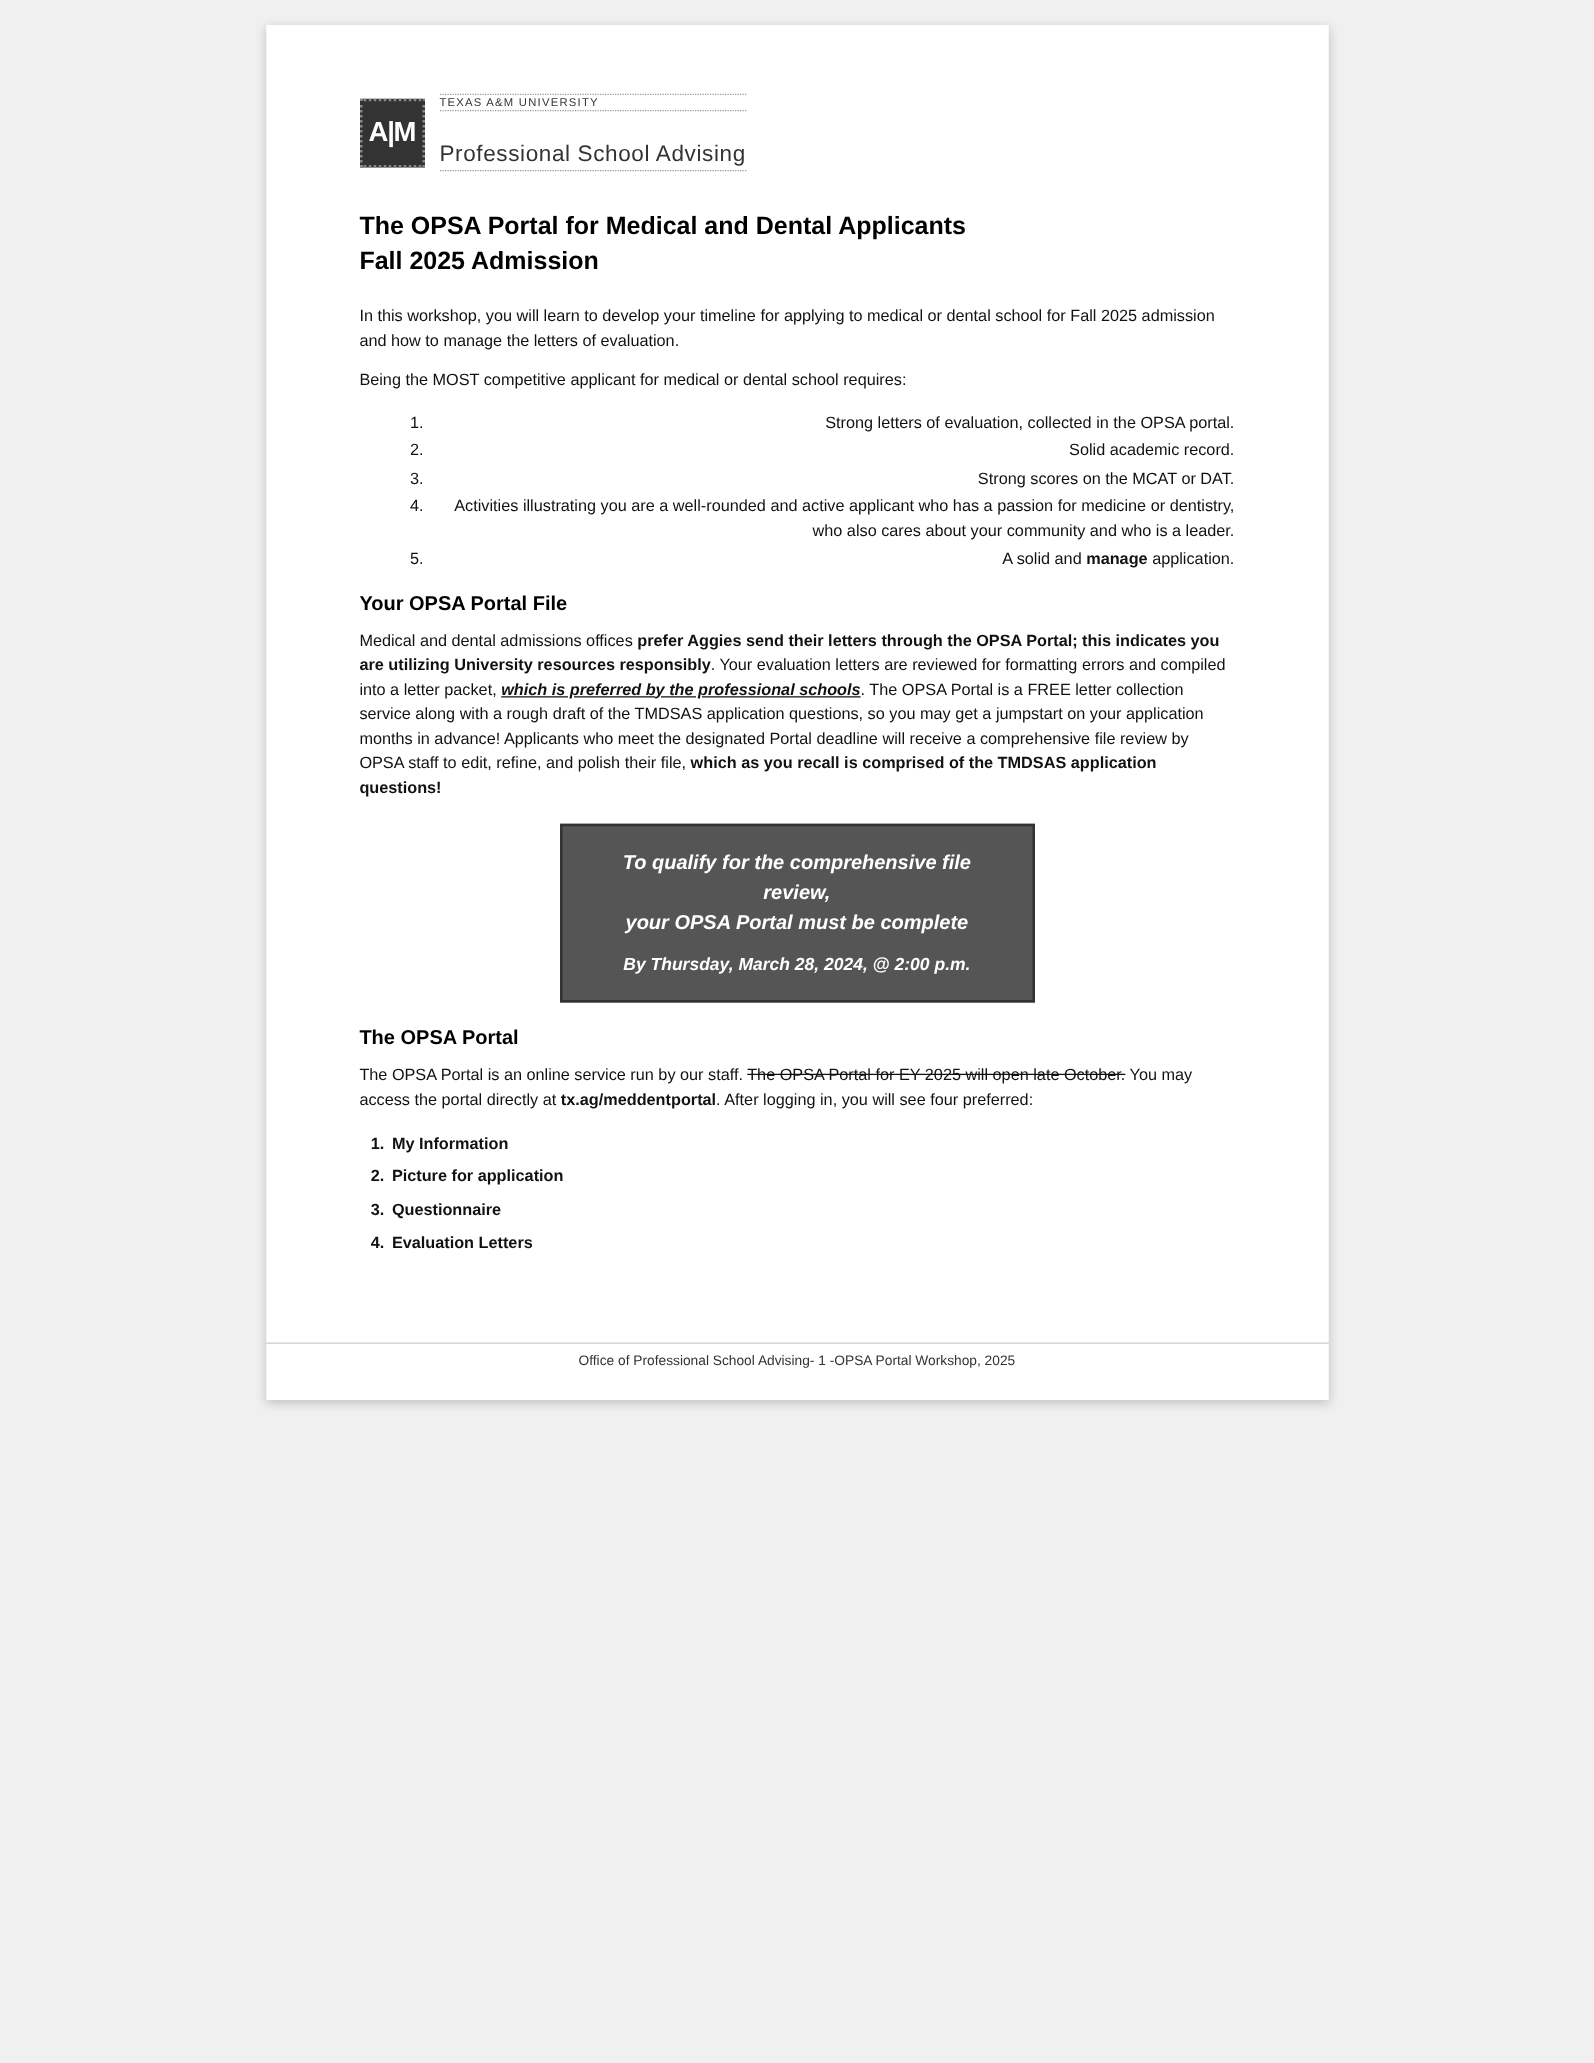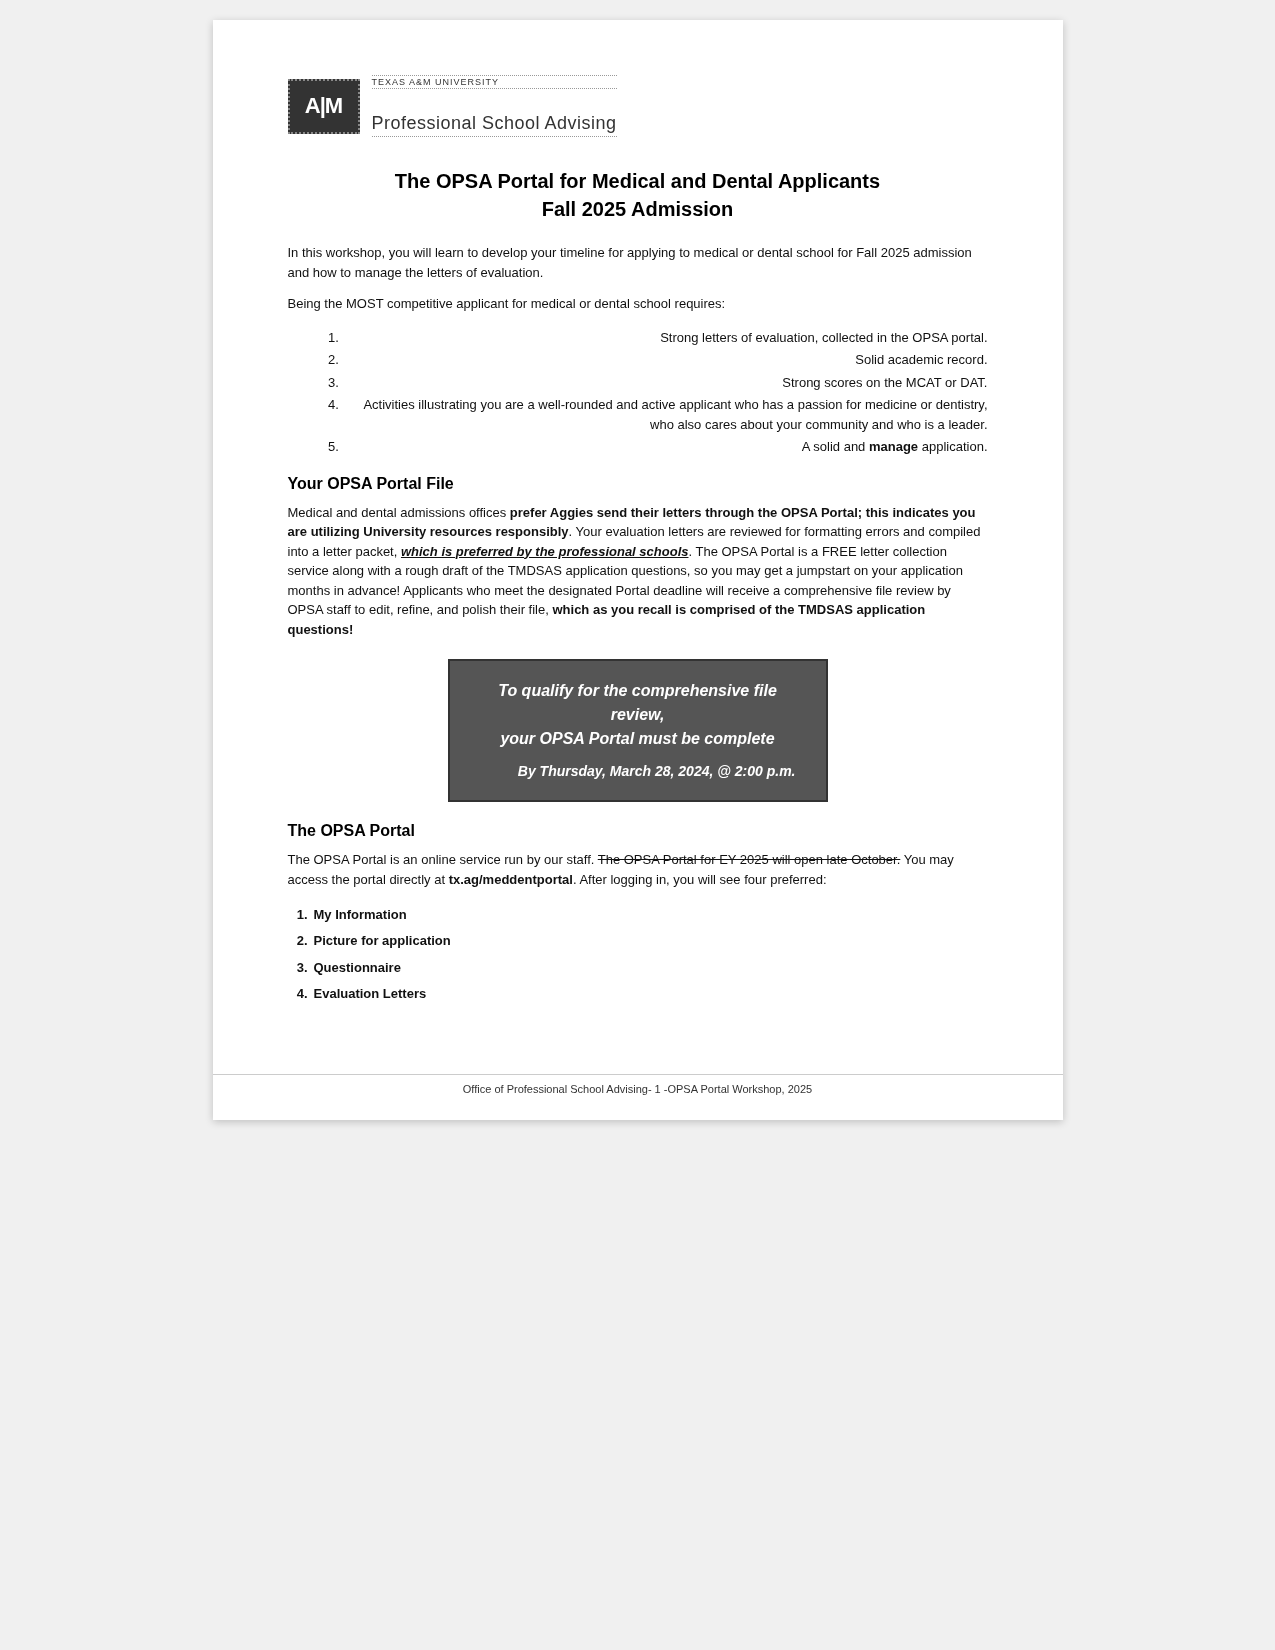--- a/index.html
+++ b/index.html
@@ -28,21 +28,21 @@
 
     
     .header {
       display: flex;
       align-items: center;
       margin-bottom: 30px;
       border-bottom: none;
     }
 
     .logo-box {
-      width: 72px;
+      width: 52px;
       height: 55px;
       background: #333;
       display: flex;
       align-items: center;
       justify-content: center;
       margin-right: 12px;
       flex-shrink: 0;
       position: relative;
       border: 2px dotted #888;
     }
@@ -77,21 +77,21 @@
       font-family: Arial, sans-serif;
       color: #333;
       font-weight: normal;
       letter-spacing: 0.5px;
       border-bottom: 1px dotted #999;
       padding-bottom: 2px;
     }
 
     
     .title-section {
-      text-align: center;
+      text-align: left;
       margin-bottom: 20px;
     }
 
     .main-title {
       font-size: 20px;
       font-weight: bold;
       font-family: Arial, sans-serif;
       line-height: 1.4;
     }
 
@@ -153,21 +153,20 @@
       font-family: Arial, sans-serif;
     }
 
     .highlight-text-date {
       font-size: 14px;
       font-style: italic;
       font-weight: bold;
       color: #fff;
       line-height: 1.5;
       font-family: Arial, sans-serif;
-      text-align: right;
     }
 
     
     .bold-list {
       list-style: none;
       padding: 0;
       margin: 0 0 14px 0;
     }
 
     .bold-list li {

